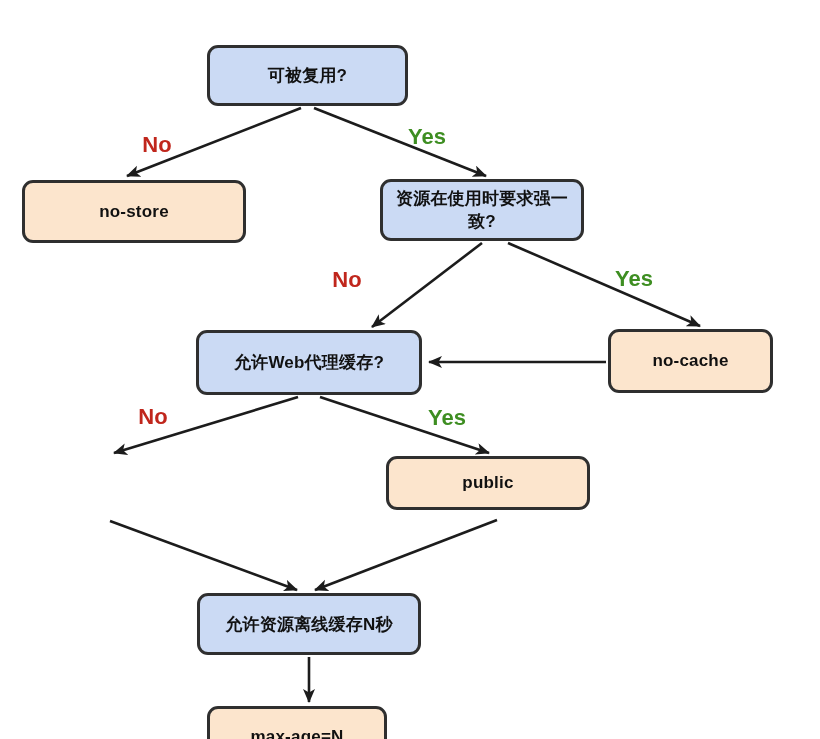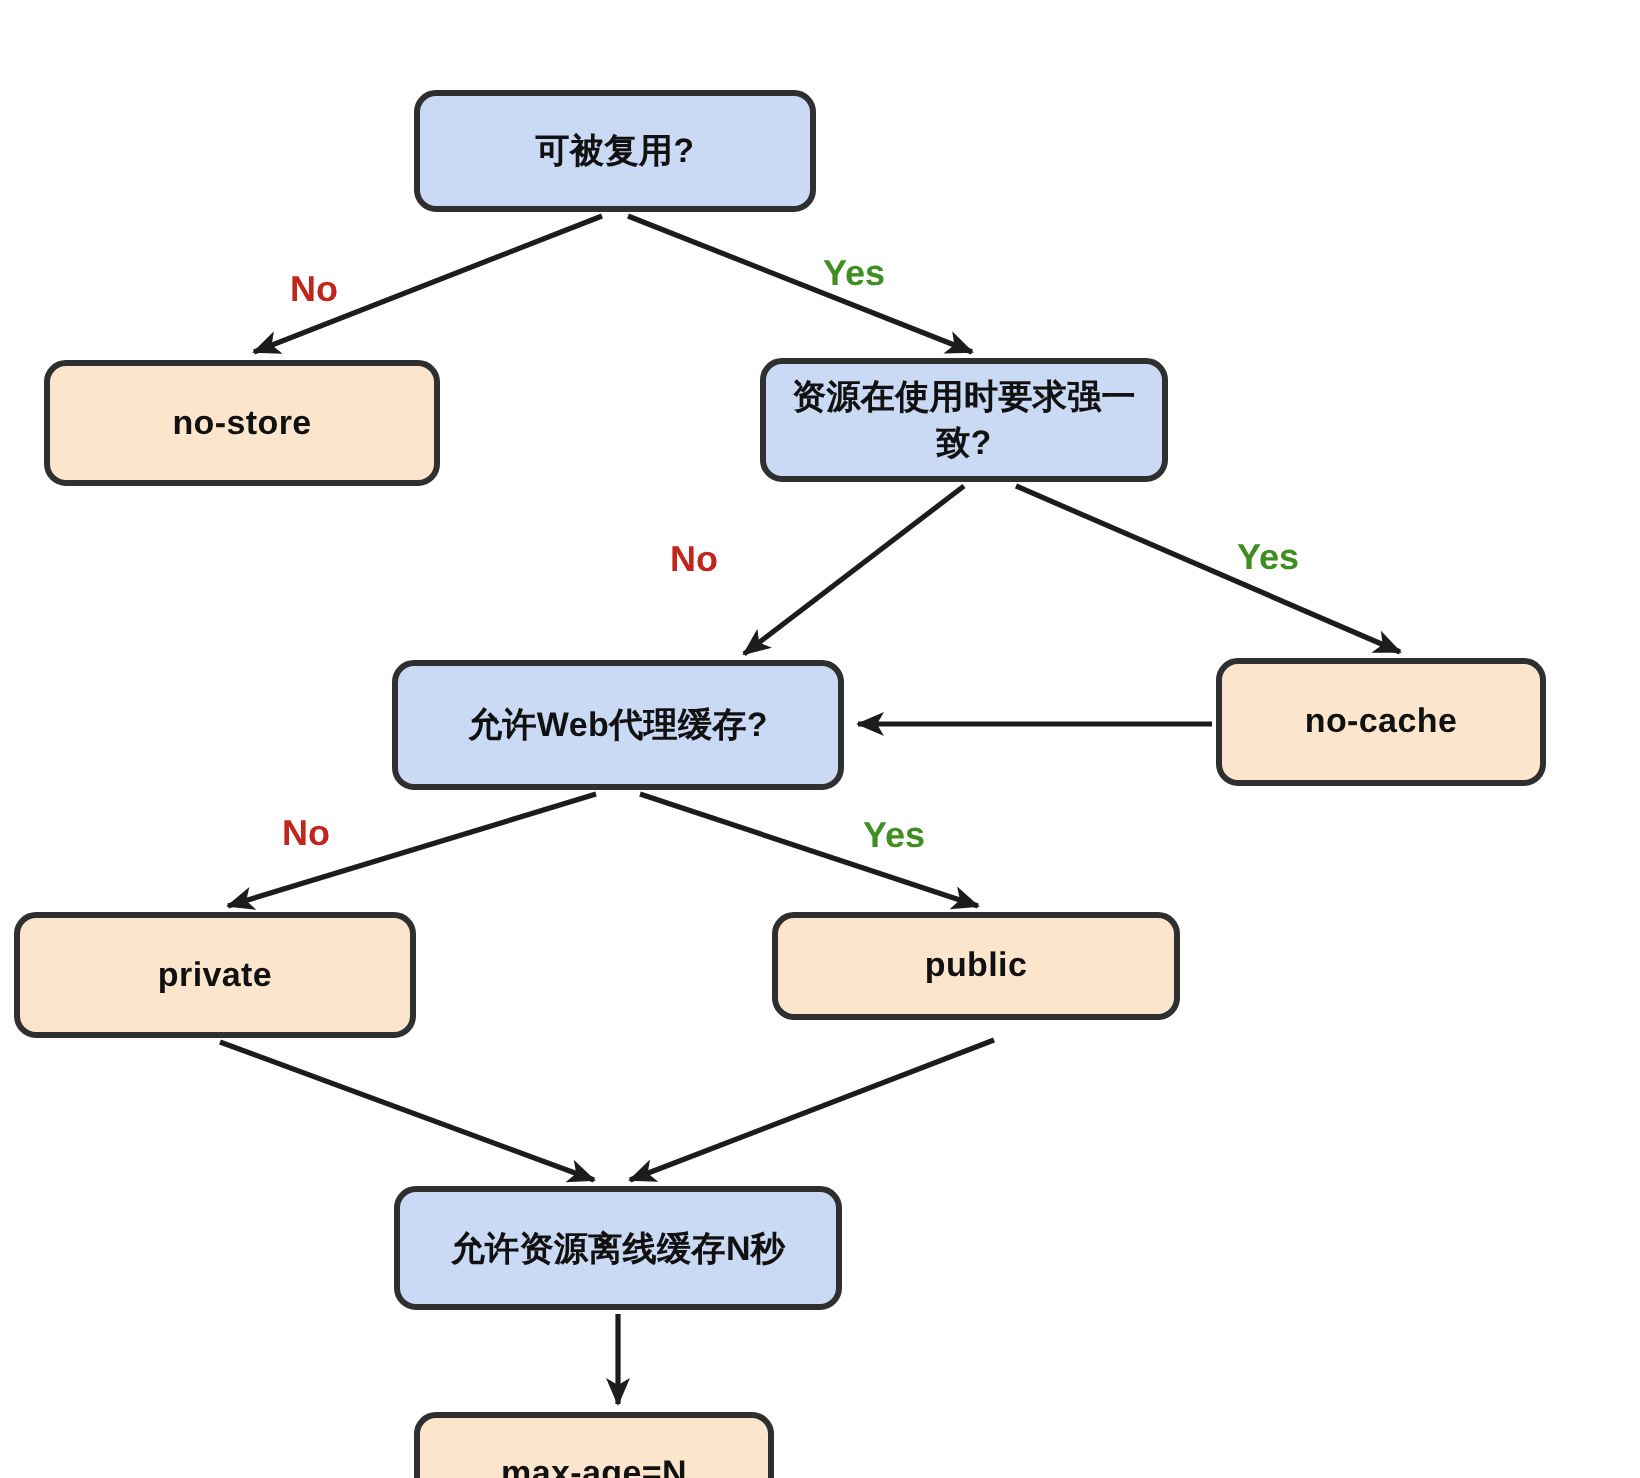--- a/index.html
+++ b/index.html
@@ -42,21 +42,21 @@
     font-weight:bold;
     color:var(--text-color);
     text-align:center;
     letter-spacing:.2px;
   }
   .node.decision{background:var(--decision-fill);}
   .node.result{background:var(--result-fill);}
   .edge-label{
     position:absolute;
     transform:translate(-50%,-50%);
-    font-size:18px;
+    font-size:22px;
     font-weight:bold;
     white-space:nowrap;
   }
   .edge-label.no{color:var(--no-color);}
   .edge-label.yes{color:var(--yes-color);}
   .edge-line{
     stroke:var(--arrow-color);
     stroke-width:2.6;
     fill:none;
   }
@@ -90,29 +90,28 @@
 
     <line class="edge-line" x1="110" y1="485" x2="297" y2="554" marker-end="url(#arrowhead)"></line>
 
     <line class="edge-line" x1="497" y1="484" x2="315" y2="554" marker-end="url(#arrowhead)"></line>
 
     <line class="edge-line" x1="309" y1="621" x2="309" y2="666" marker-end="url(#arrowhead)"></line>
   </svg>
 
   <div class="node decision" style="left:207px;top:9px;width:201px;height:61px">可被复用?</div>
 
-  <div class="node result" style="left:22px;top:144px;width:198px;height:63px">no-store</div>
+  <div class="node result" style="left:22px;top:144px;width:224px;height:63px">no-store</div>
 
   <div class="node decision" style="left:380px;top:143px;width:204px;height:62px">资源在使用时要求强一致?</div>
 
   <div class="node decision" style="left:196px;top:294px;width:226px;height:65px">允许Web代理缓存?</div>
 
   <div class="node result" style="left:608px;top:293px;width:165px;height:64px">no-cache</div>
 
-  <div class="node result" style="left:7px;top:420px;width:201px;height:63px">private</div>
 
   <div class="node result" style="left:386px;top:420px;width:204px;height:54px">public</div>
 
   <div class="node decision" style="left:197px;top:557px;width:224px;height:62px">允许资源离线缓存N秒</div>
 
   <div class="node result" style="left:207px;top:670px;width:180px;height:62px">max-age=N</div>
 
   <div class="edge-label no" style="left:157px;top:109px">No</div>
   <div class="edge-label yes" style="left:427px;top:101px">Yes</div>
 

